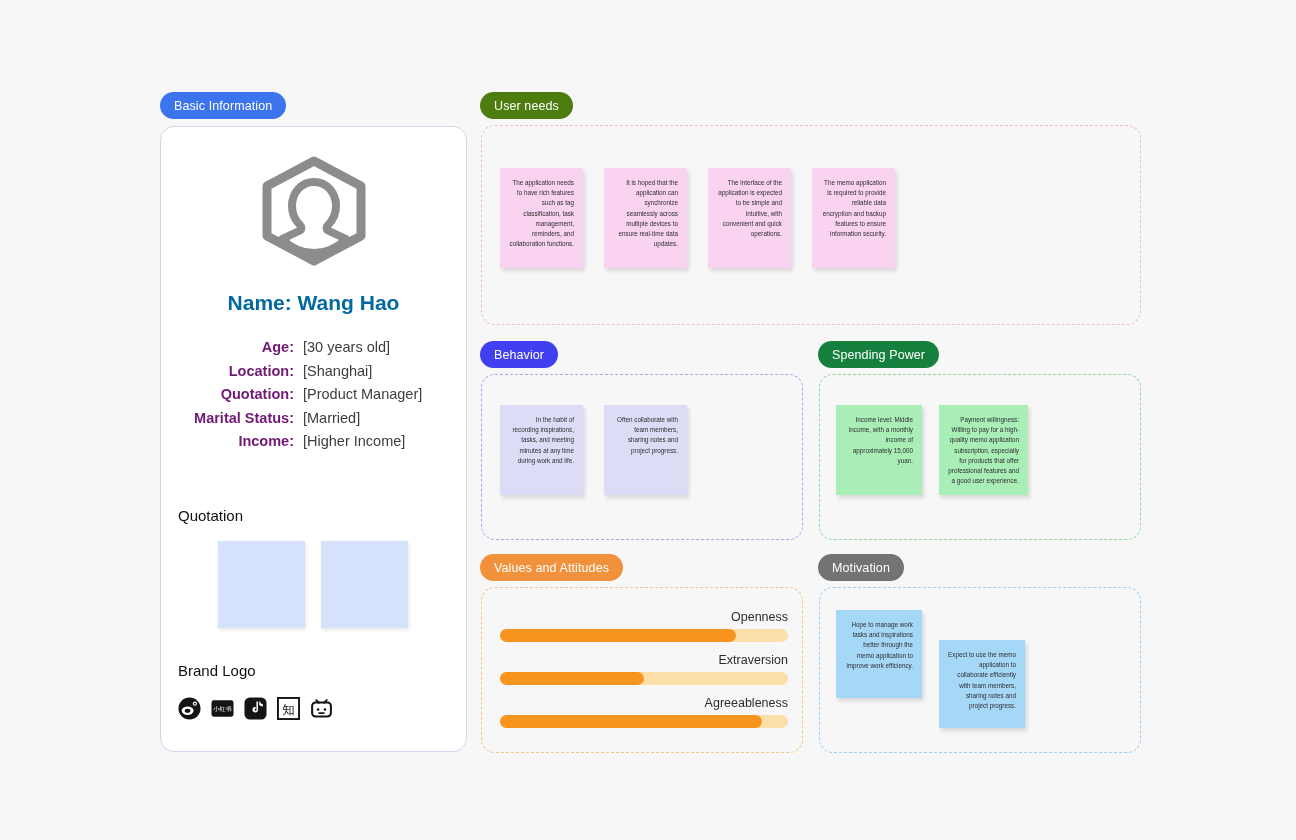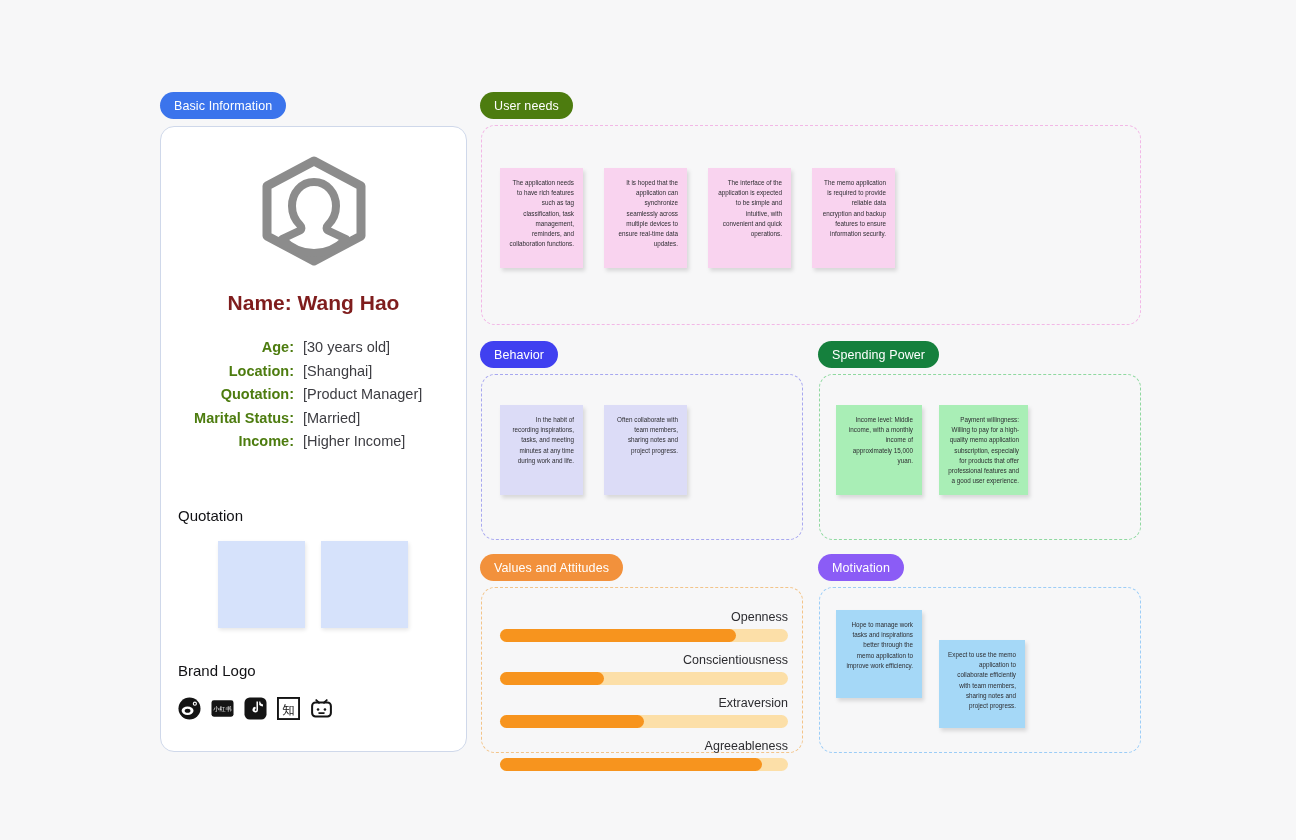--- a/index.html
+++ b/index.html
@@ -38,32 +38,32 @@
     border-radius: 14px;
     background: #ffffff;
   }
   .avatar-wrap {
     position: absolute; left: 0; right: 0; top: 28px;
     display: flex; justify-content: center;
   }
   .person-name {
     position: absolute; left: 0; right: 0; top: 164px;
     text-align: center;
-    font-size: 21px; font-weight: 700; color: #7f1d1d;
+    font-size: 21px; font-weight: 700; color: #0369a1;
   }
   .fields {
     position: absolute; left: 14px; top: 212px; width: 280px;
   }
   .field-row {
     display: flex; align-items: baseline;
     margin-bottom: 7.5px;
   }
   .field-label {
     width: 128px; text-align: right;
-    font-size: 14.5px; font-weight: 700; color: #4d7c0f;
+    font-size: 14.5px; font-weight: 700; color: #701a75;
     padding-right: 9px;
   }
   .field-value {
     font-size: 14.5px; color: #3d3d42; font-weight: 400;
   }
   .sub-head {
     position: absolute; left: 17px;
     font-size: 15px; color: #111114; font-weight: 400;
   }
   .quote-head { top: 380px; }
@@ -131,21 +131,21 @@
   </div>
 
   <div class="pill" style="left:818px; top:341px; background:#15803d;">
     <span>Spending Power</span>
   </div>
 
   <div class="pill" style="left:480px; top:554px; background:#f2913c;">
     <span>Values and Attitudes</span>
   </div>
 
-  <div class="pill" style="left:818px; top:554px; background:#8b5cf6;">
+  <div class="pill" style="left:818px; top:554px; background:#737373;">
     <span>Motivation</span>
   </div>
 
   <div class="info-card">
 
     <div class="avatar-wrap">
       <svg width="118" height="112" viewBox="0 0 118 112">
         <path d="M59 6 L106 31 L106 81 L59 106 L12 81 L12 31 Z" fill="none" stroke="#8c8c8c" stroke-width="9" stroke-linejoin="round"></path>
         <path d="M59 27 c-13 0 -22 11 -22 24 c0 9 4 15 8 19 c2 2 2 5 -1 6 l-17 8
                  c 9 9 20 14 32 14 c12 0 23 -5 32 -14 l-17 -8 c-3 -1 -3 -4 -1 -6
@@ -243,26 +243,20 @@
   <div class="panel" style="left:481px; top:587px; width:322px; height:166px; border-color:#f3c489;">
     <div class="traits">
 
       <div>
         <div class="trait-name">Openness</div>
         <div class="trait-track" style="background: rgb(252, 223, 168);">
           <div class="trait-fill" style="width: 82%; background: rgb(247, 148, 30);"></div>
         </div>
       </div>
 
-      <div>
-        <div class="trait-name">Conscientiousness</div>
-        <div class="trait-track" style="background: rgb(252, 223, 168);">
-          <div class="trait-fill" style="width: 36%; background: rgb(247, 148, 30);"></div>
-        </div>
-      </div>
 
       <div>
         <div class="trait-name">Extraversion</div>
         <div class="trait-track" style="background: rgb(252, 223, 168);">
           <div class="trait-fill" style="width: 50%; background: rgb(247, 148, 30);"></div>
         </div>
       </div>
 
       <div>
         <div class="trait-name">Agreeableness</div>

